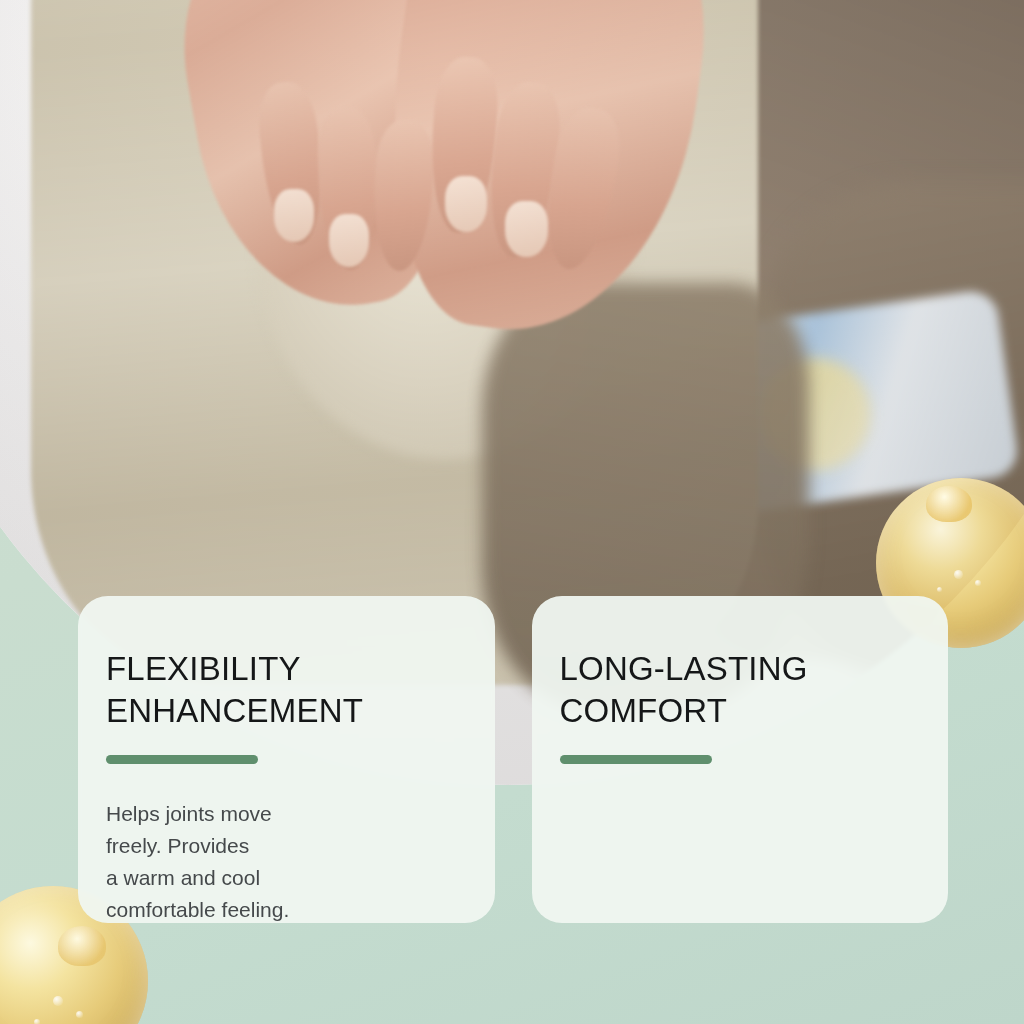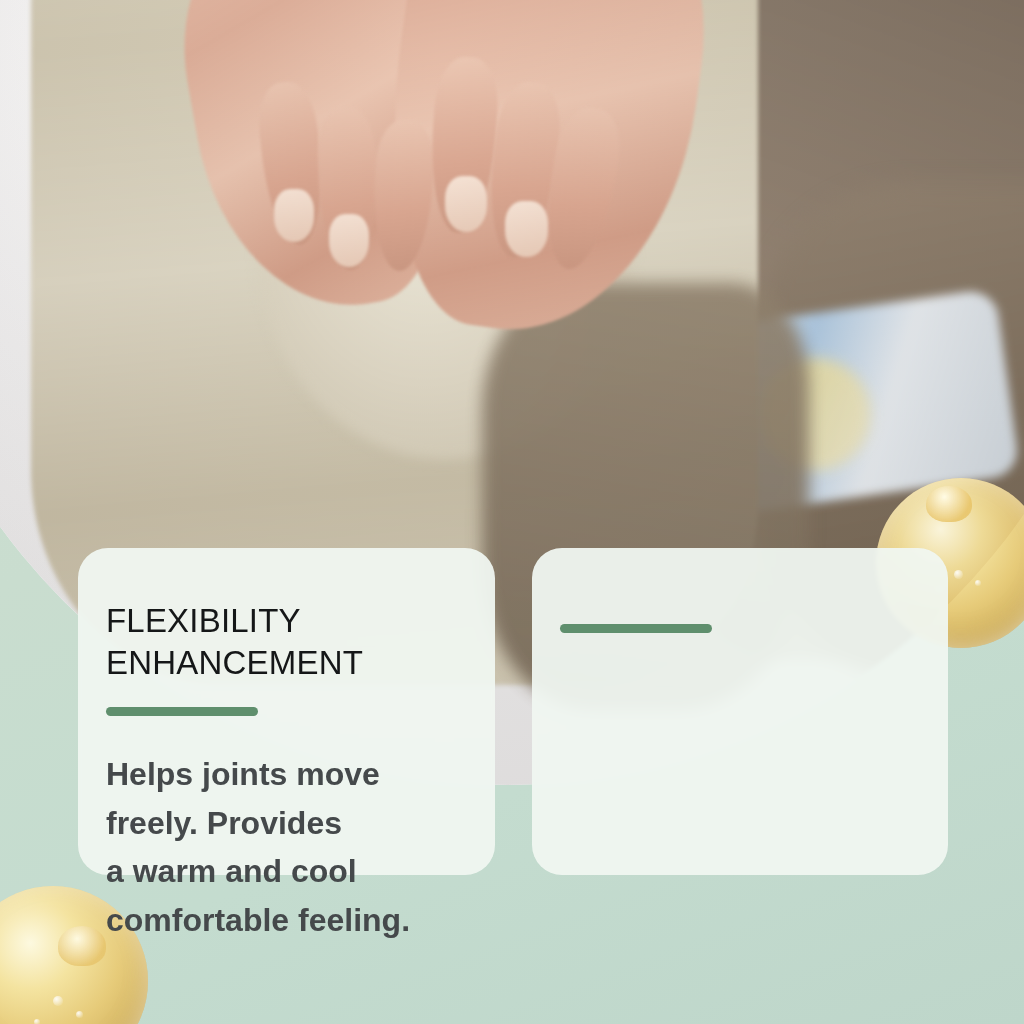--- a/index.html
+++ b/index.html
@@ -272,41 +272,42 @@
   }
   .card {
     position: relative;
     flex: 1 1 0;
     height: 327px;
     background: rgba(240,246,241,.94);
     border-radius: 30px;
     box-sizing: border-box;
     padding: 52px 38px 0 28px;
     backdrop-filter: blur(2px);
+    margin-top: 48px;
   }
   .card-title {
     margin: 0;
     font-size: 33px;
     font-weight: 400;
     line-height: 1.26;
     letter-spacing: .2px;
     color: #151718;
     white-space: pre-line;
   }
   .card-rule {
     margin-top: 24px;
     width: 152px;
     height: 9px;
     border-radius: 5px;
     background: #5f8f6d;
   }
   .card-body {
     margin: 34px 0 0 0;
-    font-size: 32px;
-    font-weight: 700;
+    font-size: 21px;
+    font-weight: 400;
     line-height: 1.52;
     color: #45494b;
     white-space: pre-line;
   }
 </style>
 </head>
 <body>
 
 <div class="canvas">
 
@@ -363,18 +364,20 @@
       <h2 class="card-title">FLEXIBILITY
 ENHANCEMENT</h2>
       <div class="card-rule"></div>
       <p class="card-body">Helps joints move
 freely. Provides
 a warm and cool
 comfortable feeling.</p>
     </div>
 
     <div class="card">
+      <h2 class="card-title">LONG-LASTING
+COMFORT</h2>
       <div class="card-rule"></div>
     </div>
 
   </div>
 
 </div>
 
 </body></html>

